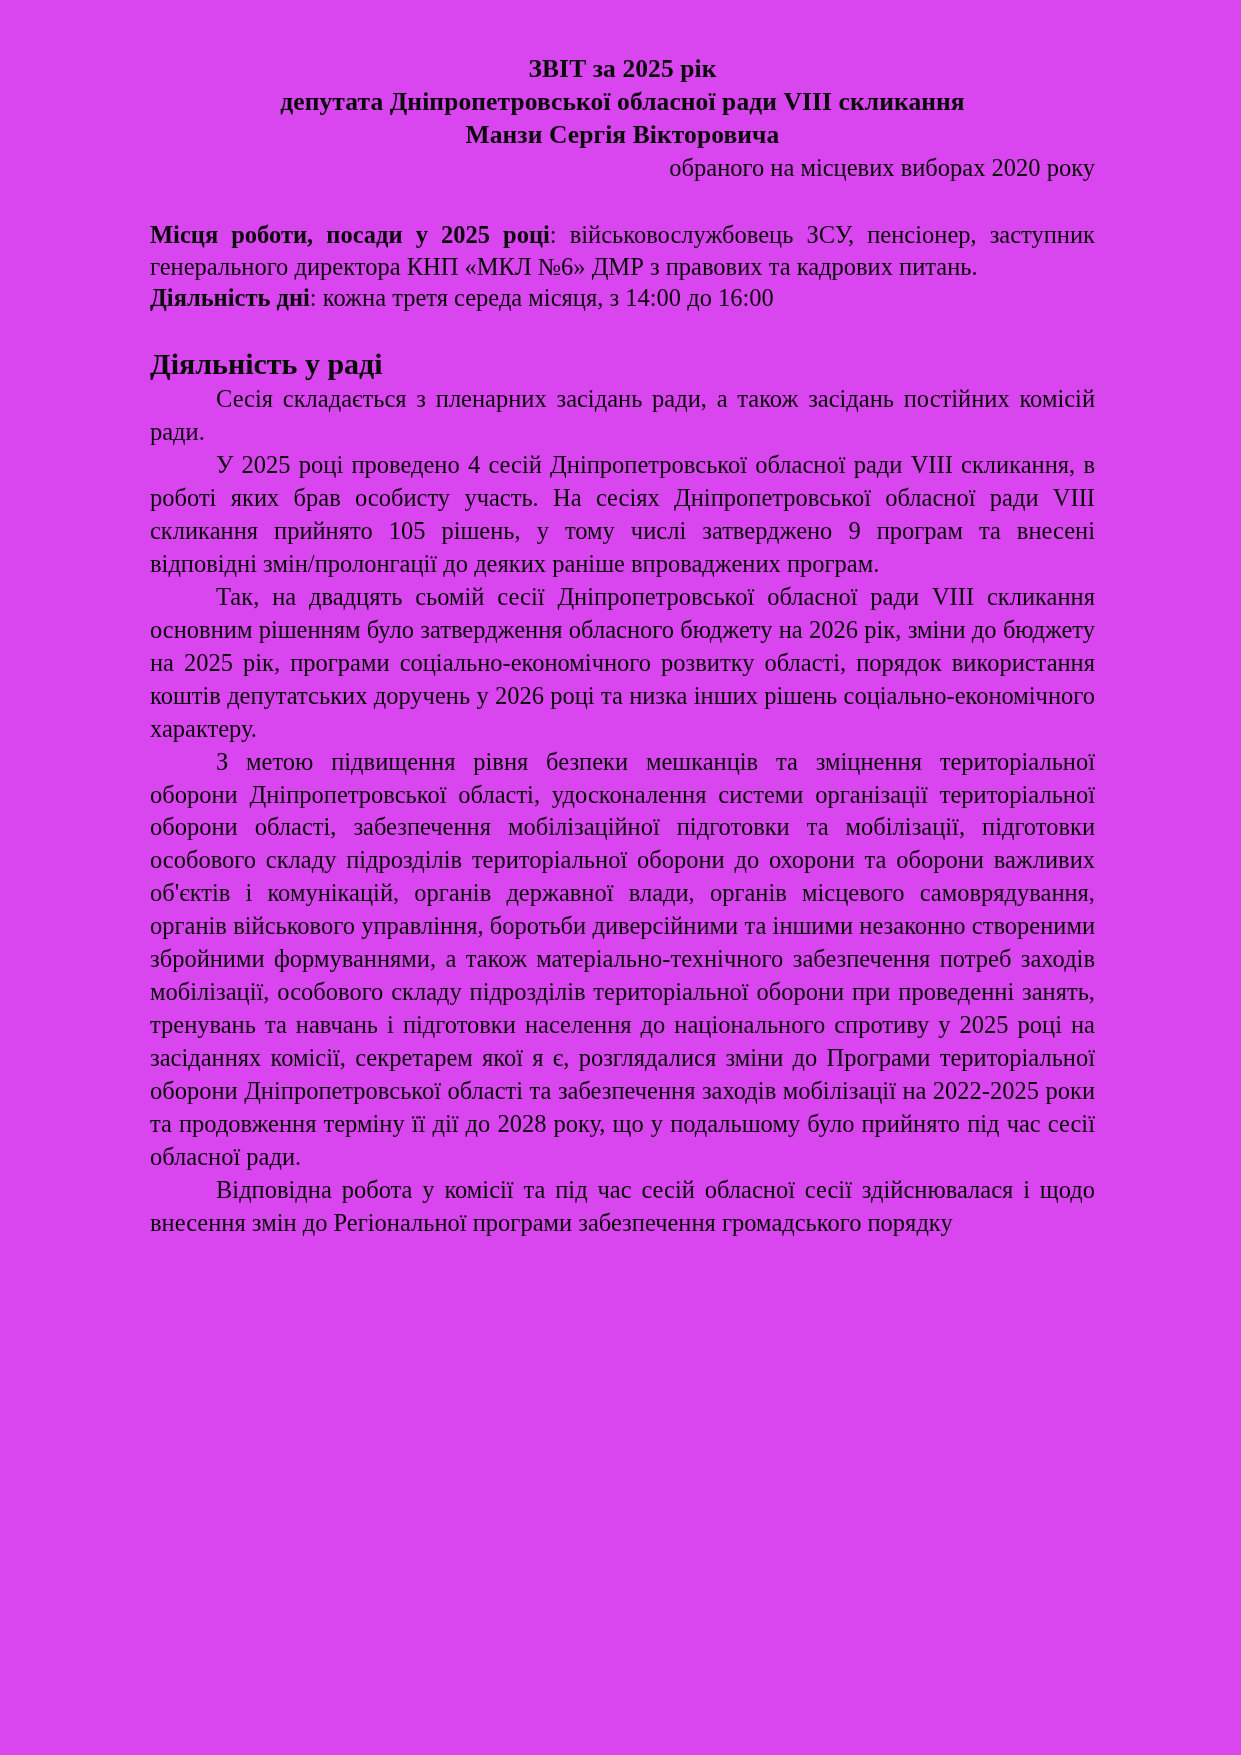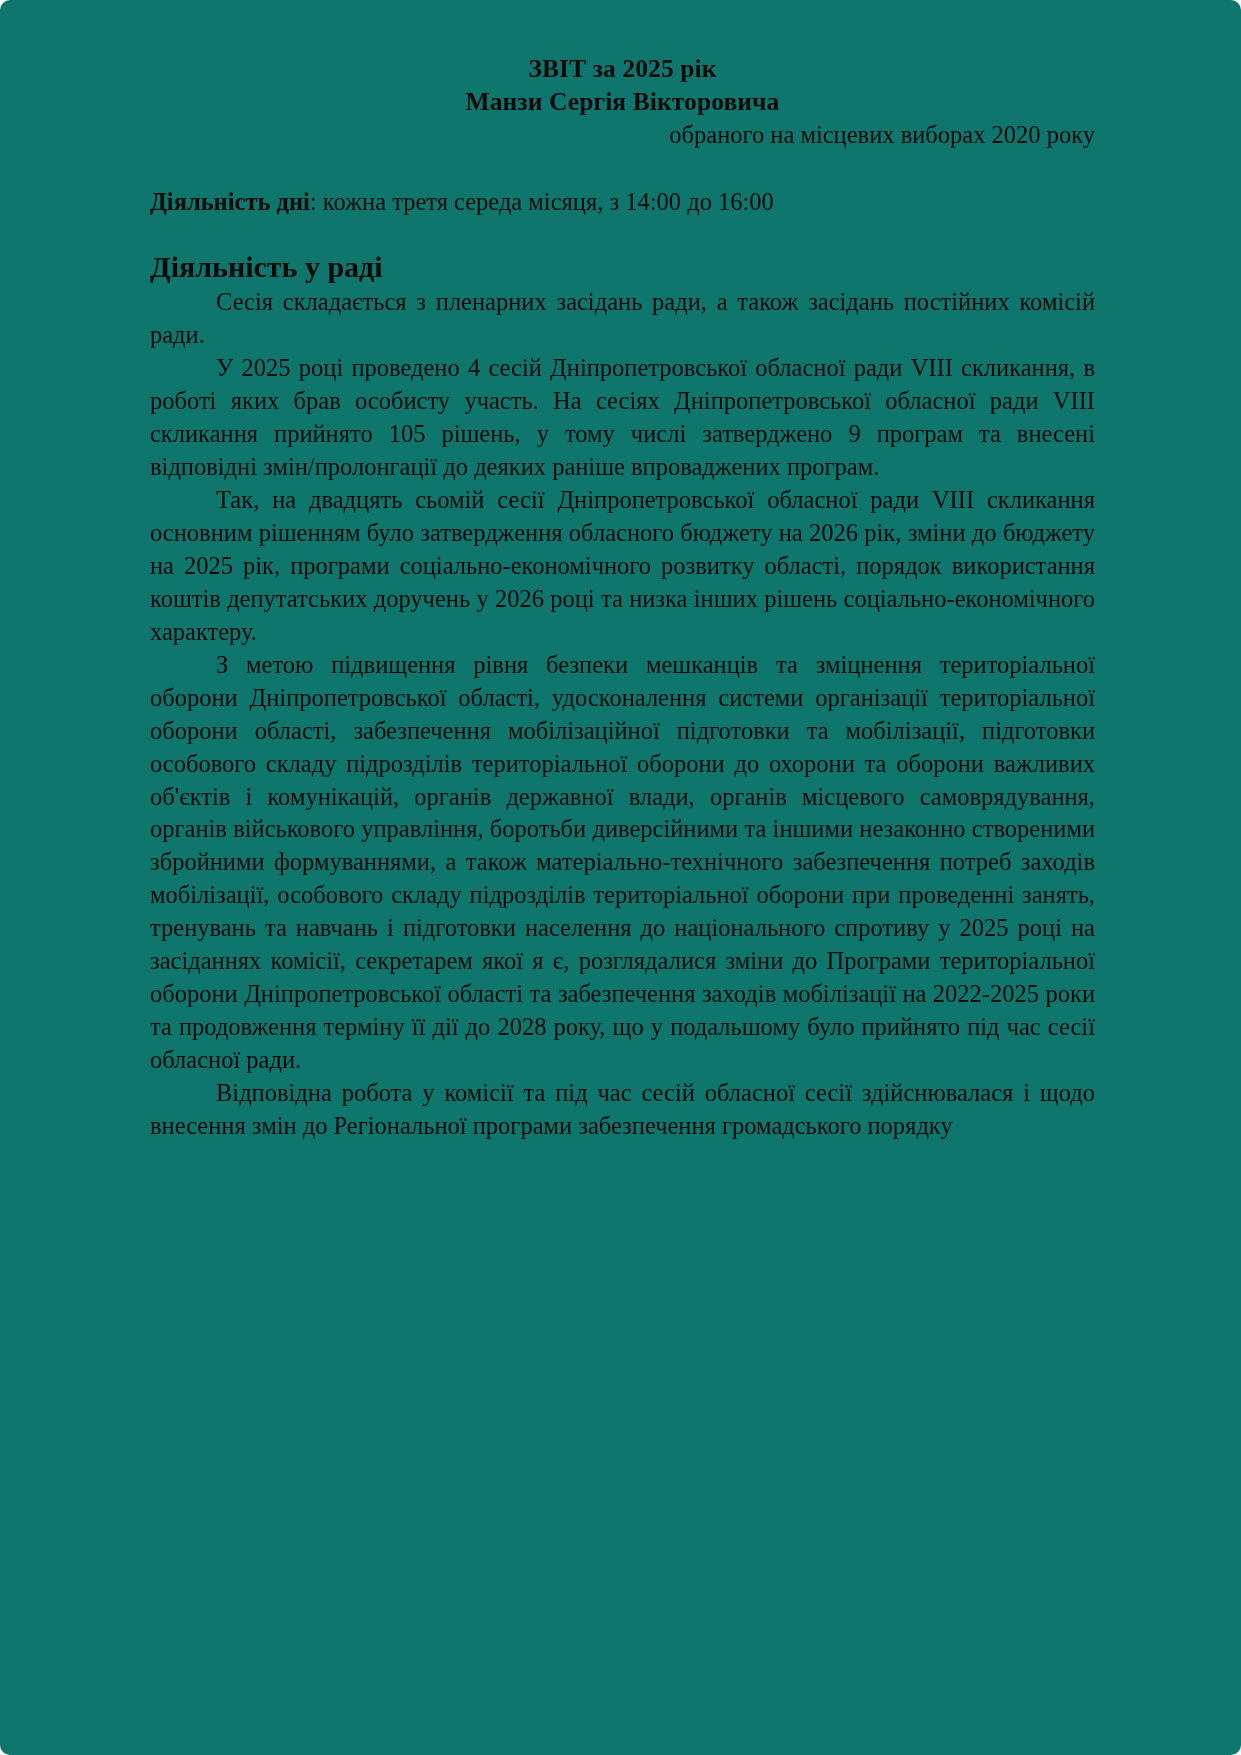--- a/index.html
+++ b/index.html
@@ -13,24 +13,23 @@
     font-family: "Liberation Serif", "DejaVu Serif", serif;
     color: #0a0a0a;
     position: relative;
     overflow: hidden;
   }
   .page {
     position: absolute;
     left: 0; top: 0;
     width: 1241px;
     height: 1755px;
-    background: #0f766e;
+    background: #d946ef;
     box-sizing: border-box;
     padding: 52px 146px 0 150px;
-    border-radius: 10px;
   }
   .doc-title {
     text-align: center;
     font-weight: bold;
     font-size: 25.5px;
     line-height: 1.30;
     letter-spacing: 0.1px;
   }
   .doc-title .line {
     display: block;
@@ -72,26 +71,28 @@
     hyphens: none;
   }
 </style>
 </head>
 <body>
 
 <div class="page">
 
   <div class="doc-title">
     <span class="line">ЗВІТ за 2025 рік</span>
+    <span class="line">депутата Дніпропетровської обласної ради VIII скликання</span>
     <span class="line">Манзи Сергія Вікторовича</span>
   </div>
 
   <div class="subtitle">обраного на місцевих виборах 2020 року</div>
 
   <div class="info-block">
+    <p class="info-line"><span class="lbl">Місця роботи, посади у 2025 році</span><span>: військовослужбовець ЗСУ, пенсіонер, заступник генерального директора КНП «МКЛ №6» ДМР з правових та кадрових питань.</span></p>
     <p class="info-line"><span class="lbl">Діяльність дні</span><span>: кожна третя середа місяця, з 14:00 до 16:00</span></p>
   </div>
 
   <div class="section-heading">Діяльність у раді</div>
 
   <p class="body-par">Сесія складається з пленарних засідань ради, а також засідань постійних комісій ради.</p>
   <p class="body-par">У 2025 році проведено 4 сесій Дніпропетровської обласної ради VIII скликання, в роботі яких брав особисту участь. На сесіях Дніпропетровської обласної ради VIII скликання прийнято 105 рішень, у тому числі затверджено 9 програм та внесені відповідні змін/пролонгації до деяких раніше впроваджених програм.</p>
   <p class="body-par">Так, на двадцять сьомій сесії Дніпропетровської обласної ради VIII скликання основним рішенням було затвердження обласного бюджету на 2026 рік, зміни до бюджету на 2025 рік, програми соціально-економічного розвитку області, порядок використання коштів депутатських доручень у 2026 році та низка інших рішень соціально-економічного характеру.</p>
   <p class="body-par">З метою підвищення рівня безпеки мешканців та зміцнення територіальної оборони Дніпропетровської області, удосконалення системи організації територіальної оборони області, забезпечення мобілізаційної підготовки та мобілізації, підготовки особового складу підрозділів територіальної оборони до охорони та оборони важливих об'єктів і комунікацій, органів державної влади, органів місцевого самоврядування, органів військового управління, боротьби диверсійними та іншими незаконно створеними збройними формуваннями, а також матеріально-технічного забезпечення потреб заходів мобілізації, особового складу підрозділів територіальної оборони при проведенні занять, тренувань та навчань і підготовки населення до національного спротиву у 2025 році на засіданнях комісії, секретарем якої я є, розглядалися зміни до Програми територіальної оборони Дніпропетровської області та забезпечення заходів мобілізації на 2022-2025 роки та продовження терміну її дії до 2028 року, що у подальшому було прийнято під час сесії обласної ради.</p>
   <p class="body-par">Відповідна робота у комісії та під час сесій обласної сесії здійснювалася і щодо внесення змін до Регіональної програми забезпечення громадського порядку</p>

